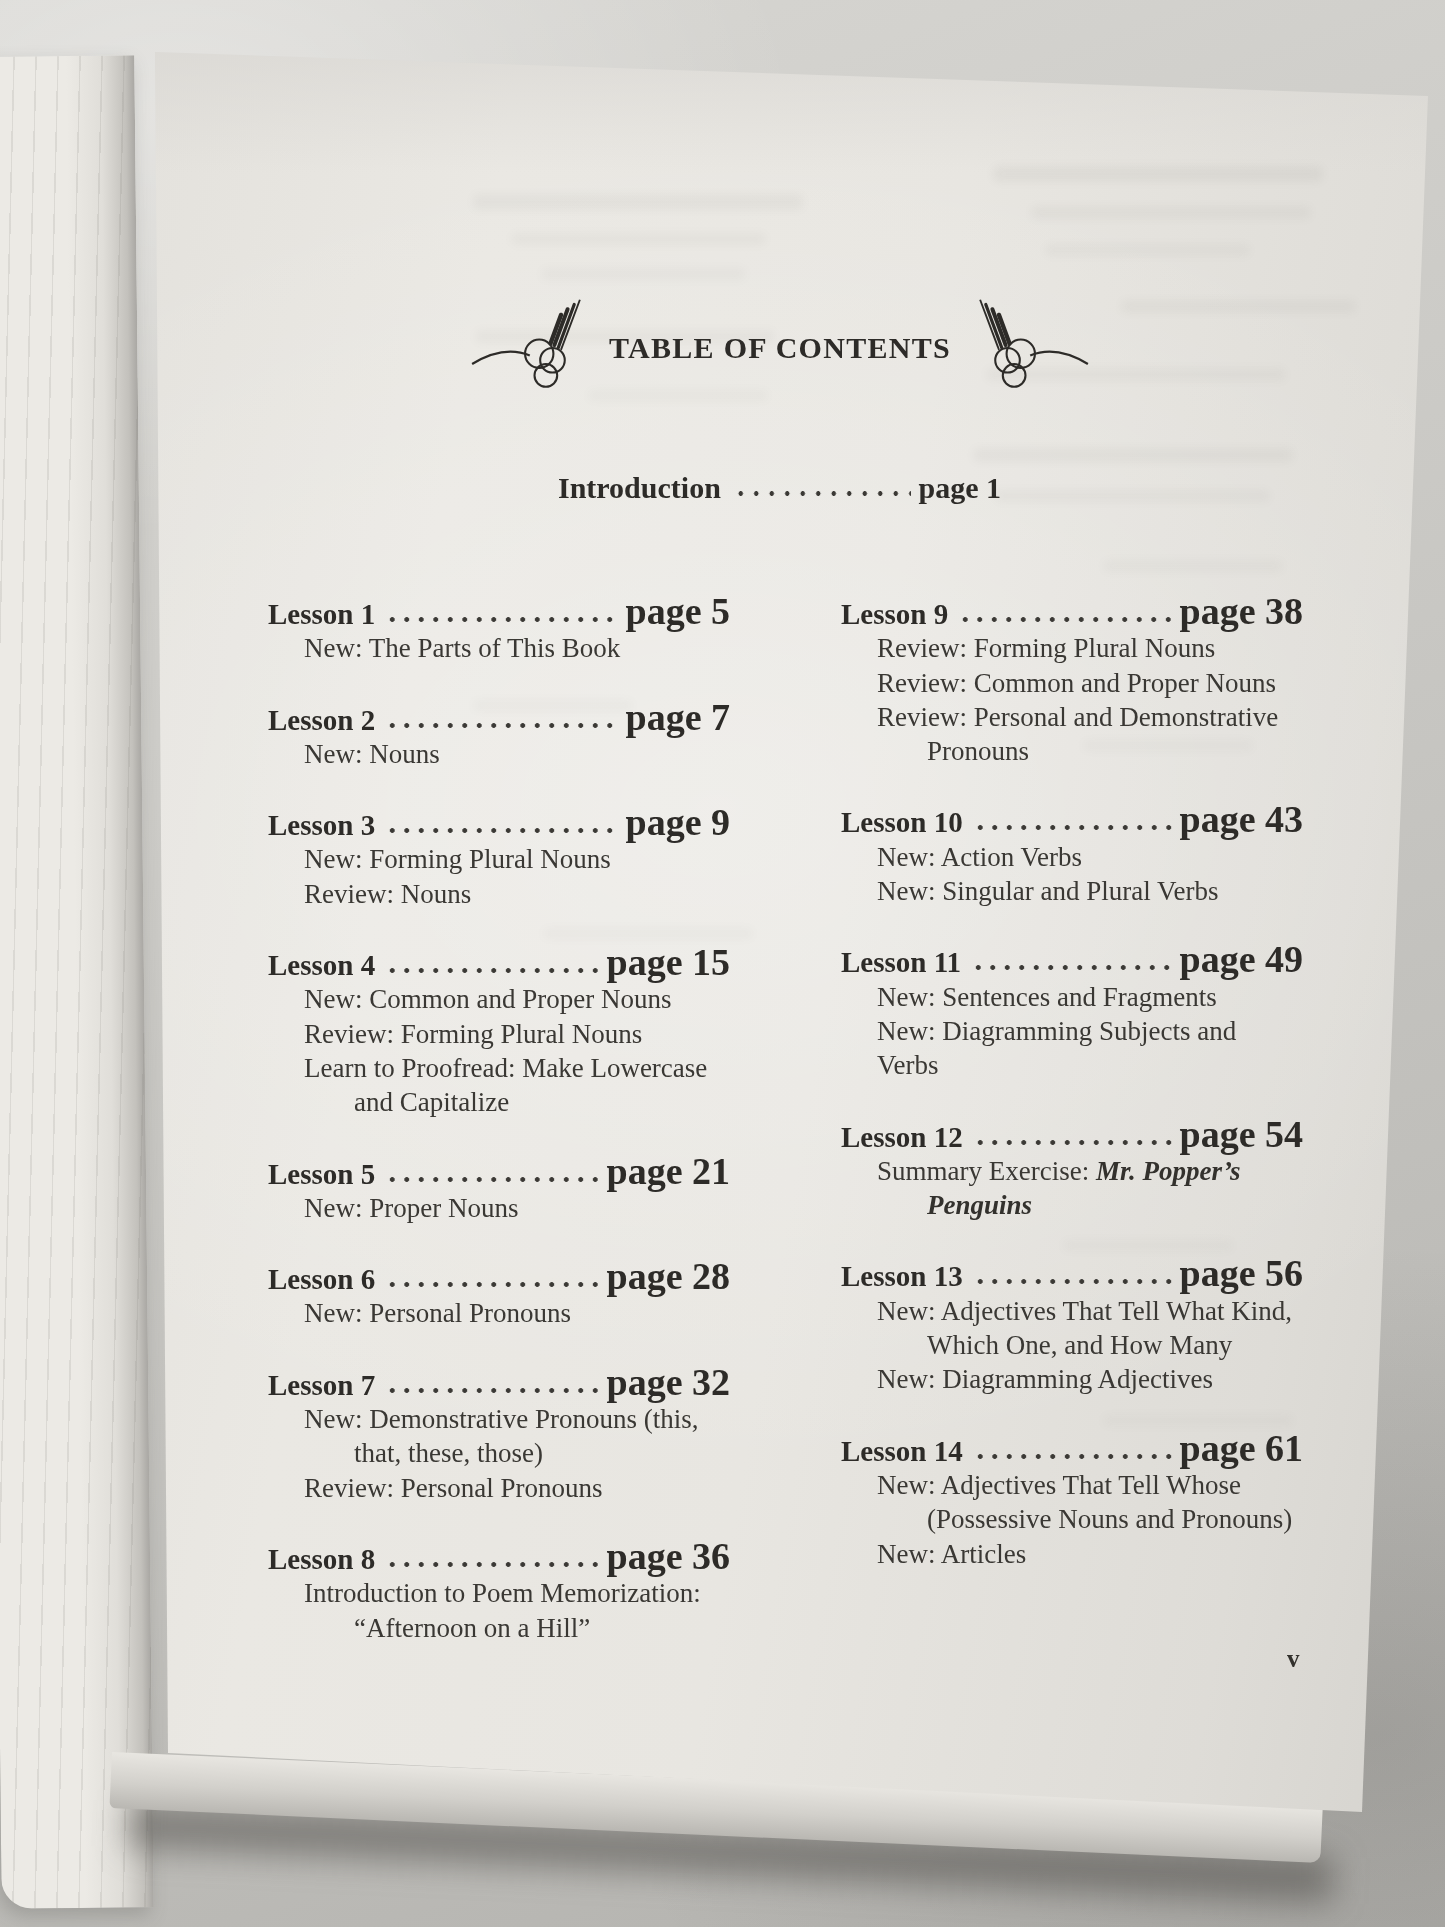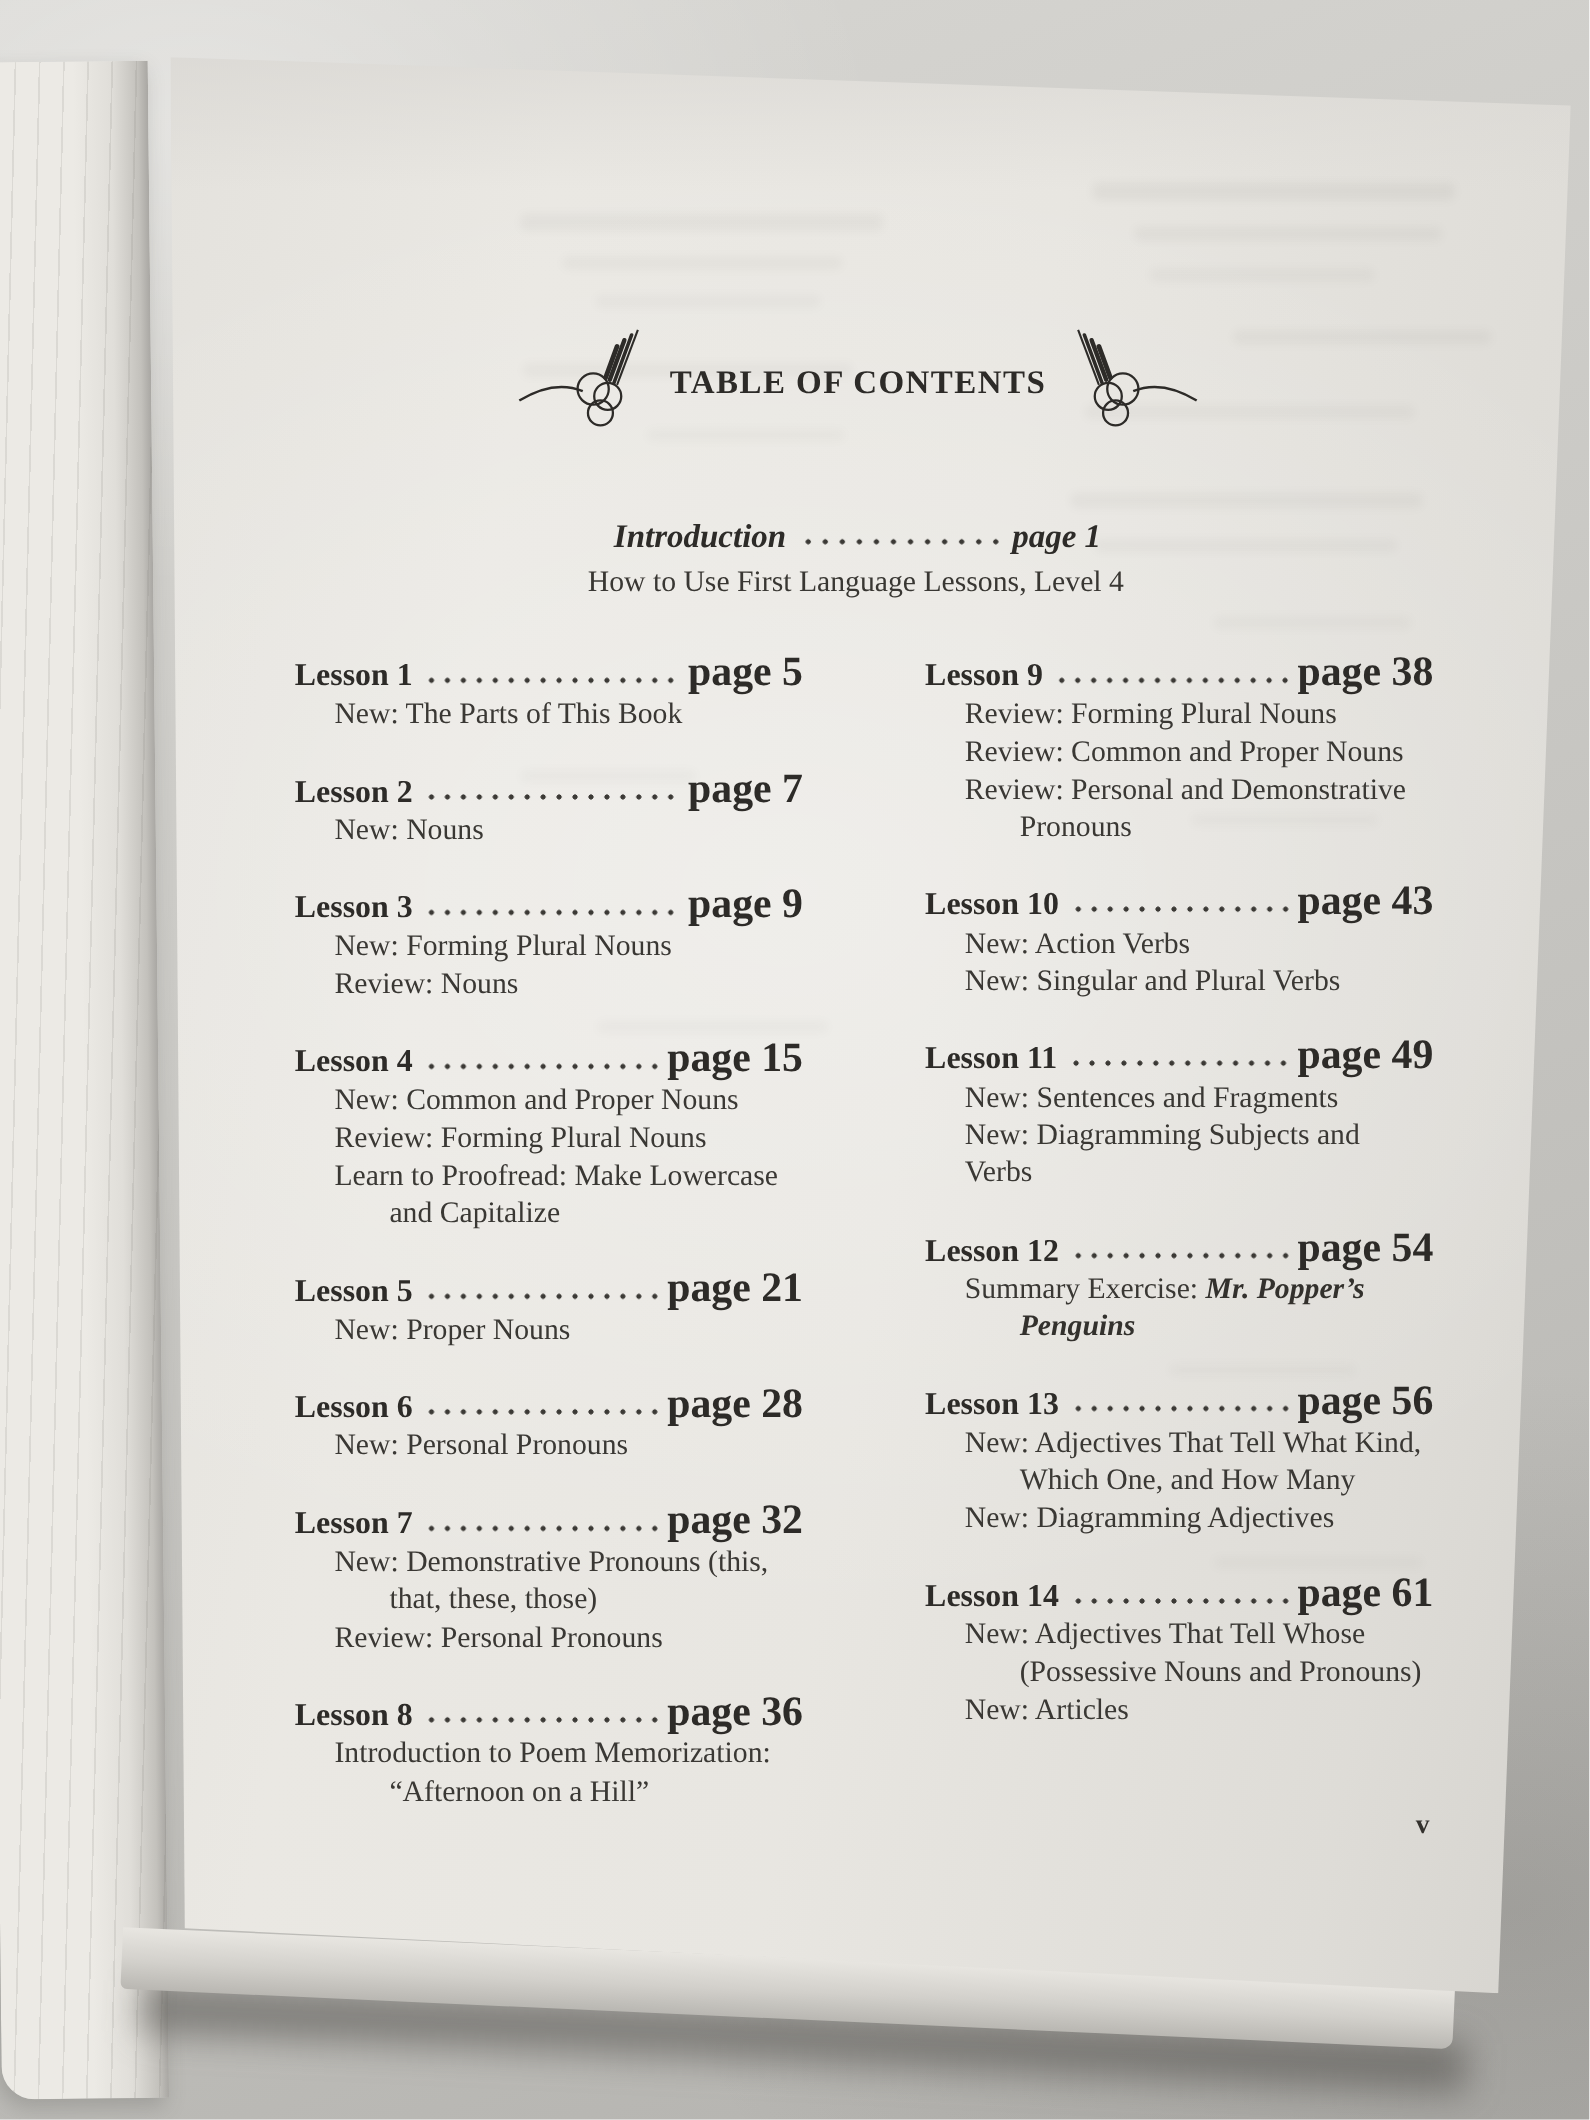--- a/index.html
+++ b/index.html
@@ -56,21 +56,21 @@
   }
   .toc-title{
     font-size:30px;font-weight:bold;letter-spacing:1.3px;color:#2d2b28;
     white-space:nowrap;
   }
   .flourish{width:118px;height:104px;flex:0 0 auto;}
   .flourish.right{transform:scaleX(-1);}
   .flourish path,.flourish circle{stroke:#2d2b28;fill:none;}
   
   .intro{position:absolute;left:460px;top:468px;width:550px;}
-  .intro-row{display:flex;align-items:baseline;margin:0 52px 0 55px;line-height:40px;font-style:italic;}
+  .intro-row{display:flex;align-items:baseline;margin:0 52px 0 55px;line-height:40px;}
   .intro-label{font-size:30px;font-weight:bold;color:#2d2b28;}
   .intro-page{font-size:30px;font-weight:bold;color:#2d2b28;}
   .intro-sub{font-size:27px;text-align:center;line-height:36px;margin-top:2px;color:#393733;}
   
   .leader{
     flex:1 1 auto;height:9px;margin:0 6px 0 10px;
     background-image:radial-gradient(circle at 50% 50%, #3b3935 2.1px, rgba(0,0,0,0) 2.6px);
     background-size:14.5px 9px;background-repeat:repeat-x;background-position:left bottom;
   }
   .intro-row .leader{background-size:15.5px 9px;margin:0 8px 0 12px;}
@@ -138,21 +138,20 @@
         <path d="M86,50 L97,20" stroke-width="4.6" stroke-linecap="round"></path>
       </svg>
     </div>
 
     <div class="intro">
       <div class="intro-row">
         <span class="intro-label">Introduction</span>
         <span class="leader"></span>
         <span class="intro-page">page 1</span>
       </div>
-      <div class="intro-sub">How to Use First Language Lessons, Level 4</div>
     </div>
 
     <div class="col left">
         <div class="entry">
           <div class="lead-row">
             <span class="lesson-label">Lesson 1</span>
             <span class="leader"></span>
             <span class="page-label">page 5</span>
           </div>
           <div class="item i1">New: The Parts of This Book</div>

